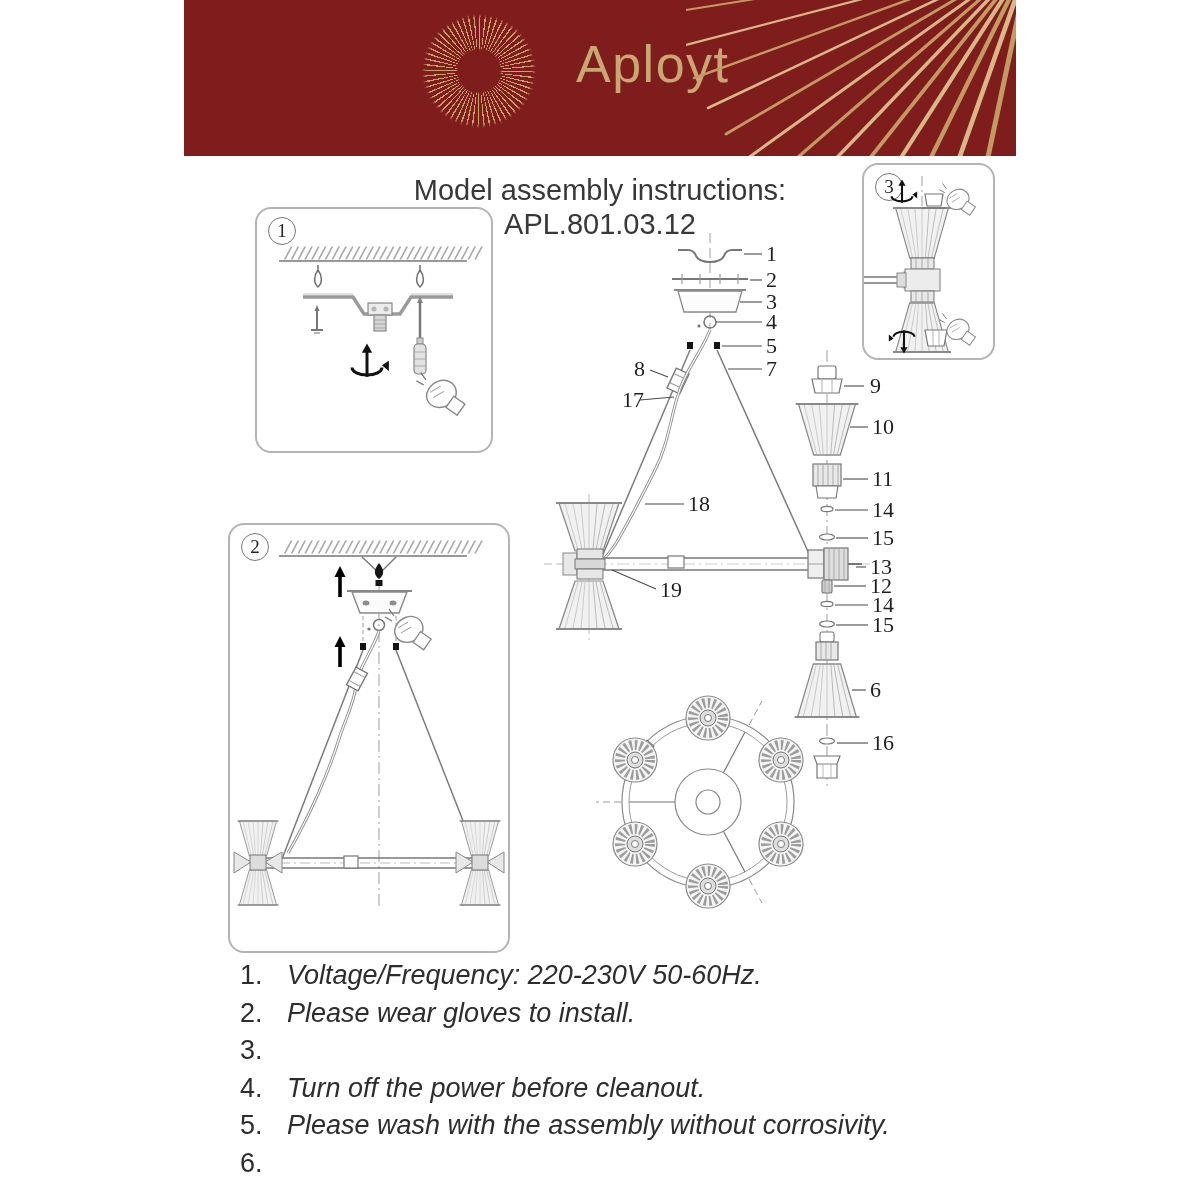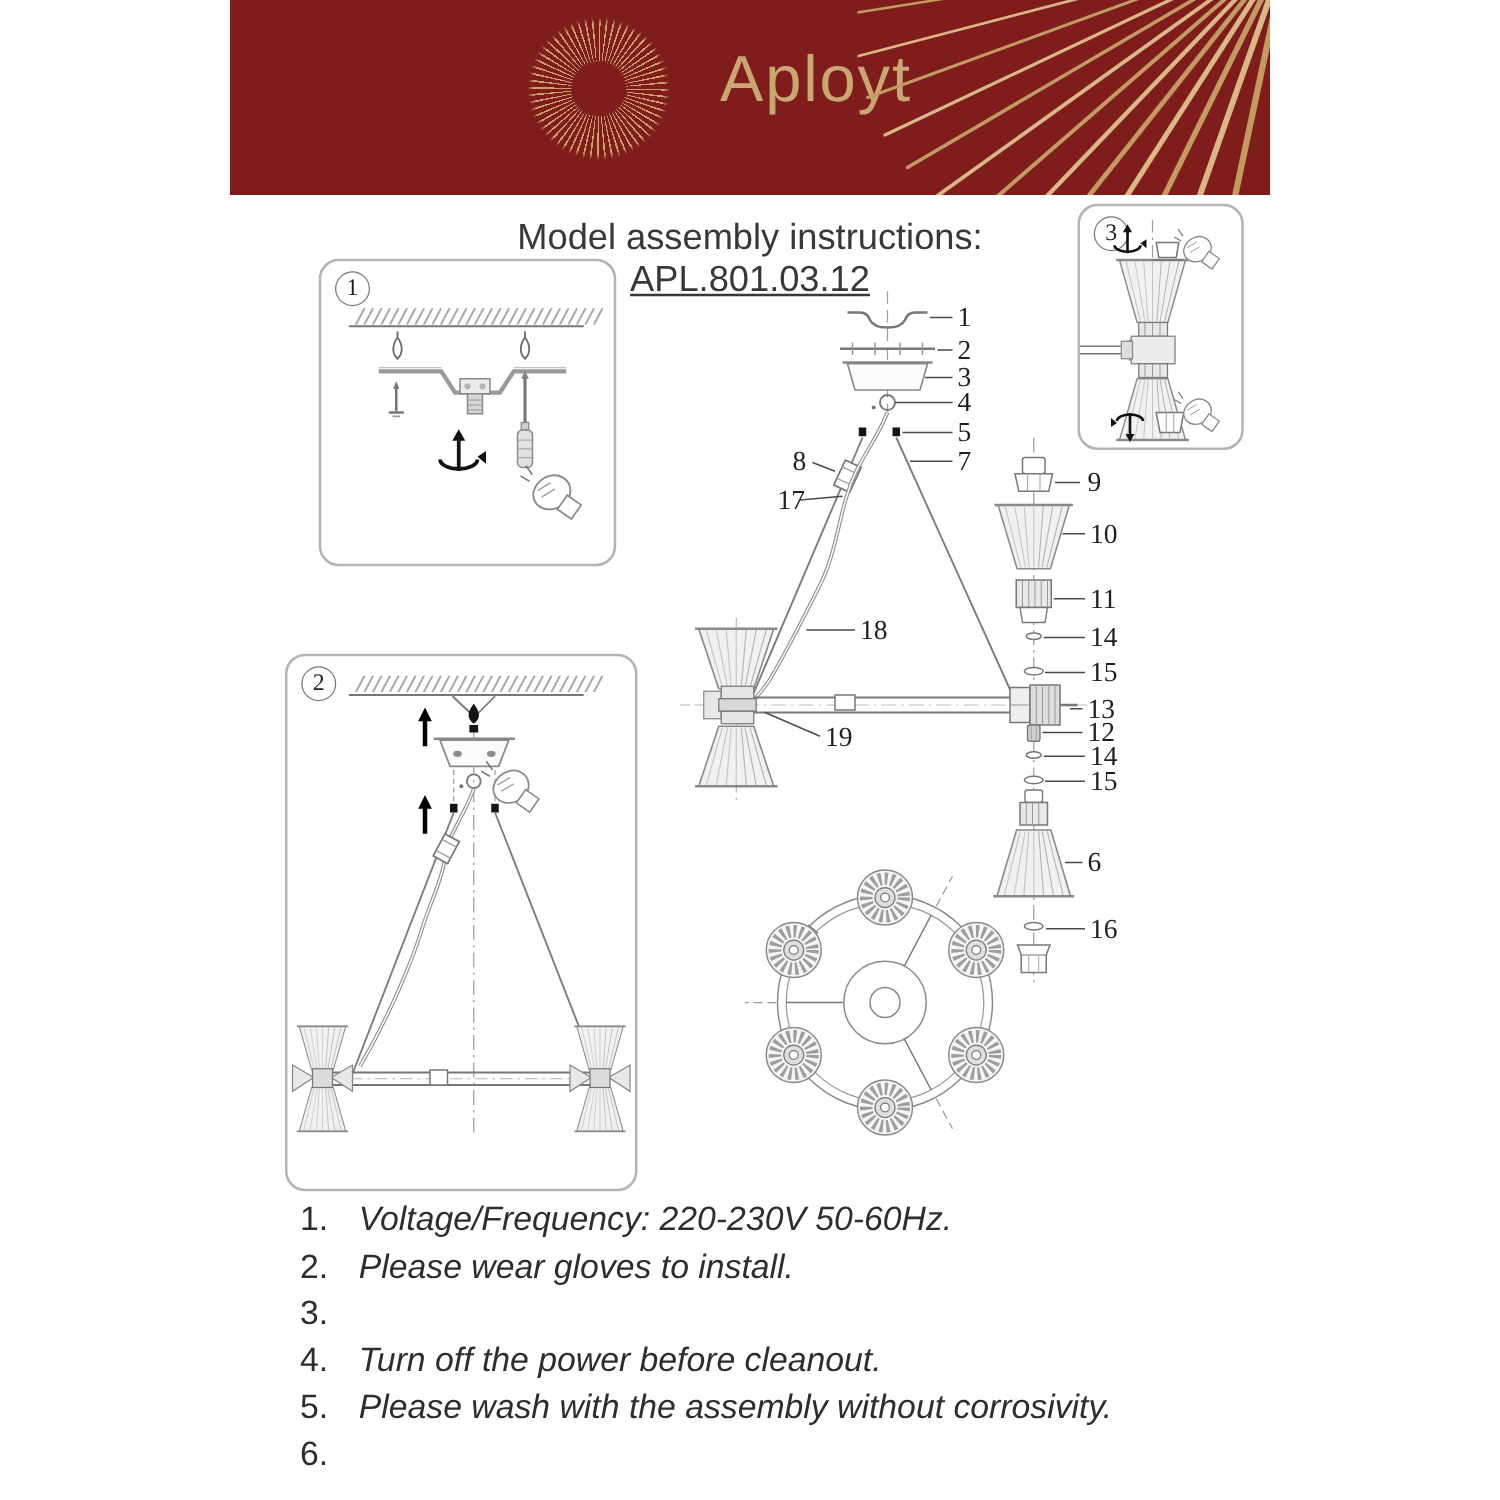--- a/index.html
+++ b/index.html
@@ -20,21 +20,21 @@
     mask:radial-gradient(circle closest-side, transparent 0 21px, #000 23px 52px, transparent 57px);
   }
   .wordmark{
     position:absolute;left:392px;top:34px;font-size:52px;letter-spacing:1.5px;
     color:#c9a772;font-family:"Liberation Sans",sans-serif;font-weight:400;
   }
   .rays{position:absolute;right:0;top:0;}
   
   .title-block{position:absolute;left:300px;top:162px;width:600px;text-align:center;color:#383838;margin-top:12px;}
   .title-line1{font-size:29px;line-height:33px;}
-  .title-line2{font-size:29px;line-height:34px;text-decoration:underline;}
+  .title-line2{font-size:29px;line-height:34px;}
   
   .panel{position:absolute;border:2px solid #b4b4b4;border-radius:16px;background:#fff;}
   .panel svg{position:absolute;left:0;top:0;}
   .step-num{
     position:absolute;left:11px;top:8px;width:28px;height:28px;border:1.5px solid #777;
     border-radius:50%;display:flex;align-items:center;justify-content:center;
     font-family:"Liberation Serif",serif;font-size:19px;color:#222;
   }
   #panel1{left:255px;top:207px;width:238px;height:246px;}
   #panel2{left:228px;top:523px;width:282px;height:430px;}

